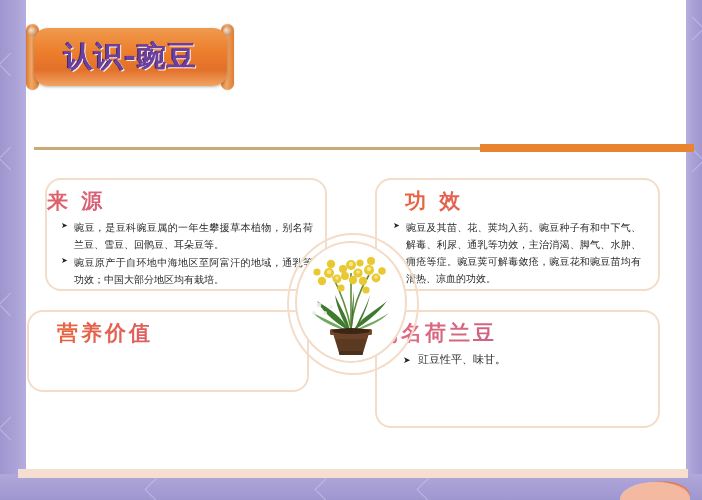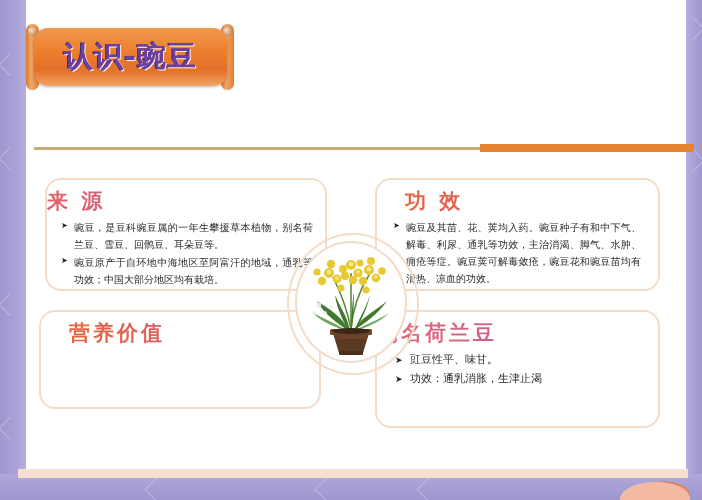--- a/index.html
+++ b/index.html
@@ -108,21 +108,21 @@
   
   .card{
     position:absolute;
     border:2px solid #f4ddc8;
     border-radius:16px;
     background:#ffffff;
     box-sizing:border-box;
   }
   #card-source{left:45px;top:178px;width:282px;height:113px;}
   #card-effect{left:375px;top:178px;width:285px;height:113px;}
-  #card-nutrition{left:39px;top:310px;width:282px;height:99px;}
+  #card-nutrition{left:27px;top:310px;width:282px;height:82px;}
   #card-tcm{left:375px;top:310px;width:285px;height:118px;}
 
   .card-title{
     font-size:21px;font-weight:bold;
     margin:7px 0 4px 0;
     letter-spacing:3px;
     background:linear-gradient(90deg,#e0636b 0%,#cf5f83 35%,#9a62b6 70%,#7e5bb5 100%);
     -webkit-background-clip:text;background-clip:text;
     color:transparent;
     -webkit-text-fill-color:transparent;
@@ -152,21 +152,21 @@
     text-align:justify;
   }
   .bullets li:before{
     content:"\27A4";
     position:absolute;left:0;top:0;
     font-size:8px;color:#222;
     line-height:14px;
   }
   #card-tcm .bullets li{font-size:11px;line-height:18px;padding-left:15px;}
   #card-tcm .bullets li:before{line-height:18px;font-size:9px;}
-  #card-tcm .bullets{padding-left:18px;margin-top:4px;}
+  #card-tcm .bullets{padding-left:26px;margin-top:4px;}
   #card-effect .bullets{padding:0 17px 0 16px;}
   #card-nutrition .bullets{padding:0 10px 0 10px;}
 
   
   .plant-ring{
     position:absolute;left:297px;top:243px;width:108px;height:118px;
     border-radius:50%;
     background:#ffffff;
     box-shadow:0 0 0 2px #f2dcc8;
     overflow:hidden;
@@ -234,21 +234,20 @@
   </div>
 
   <div class="card" id="card-nutrition">
     <div class="card-title warm">营养价值</div>
   </div>
 
   <div class="card" id="card-tcm">
     <div class="card-title pinky">别名荷兰豆</div>
     <ul class="bullets">
       <li>豇豆性平、味甘。</li>
-      <li>功效：通乳消胀，生津止渴</li>
     </ul>
   </div>
 
   <div class="ring-arc"></div>
   <div class="plant-ring">
     <svg class="plant-svg" width="108" height="118" viewBox="0 0 108 118" aria-hidden="true">
 
       <g stroke="#5f8a3a" stroke-width="1.6" fill="none">
         <path d="M54 86 C50 66 44 50 36 34"></path>
         <path d="M54 86 C56 64 62 48 72 32"></path>

